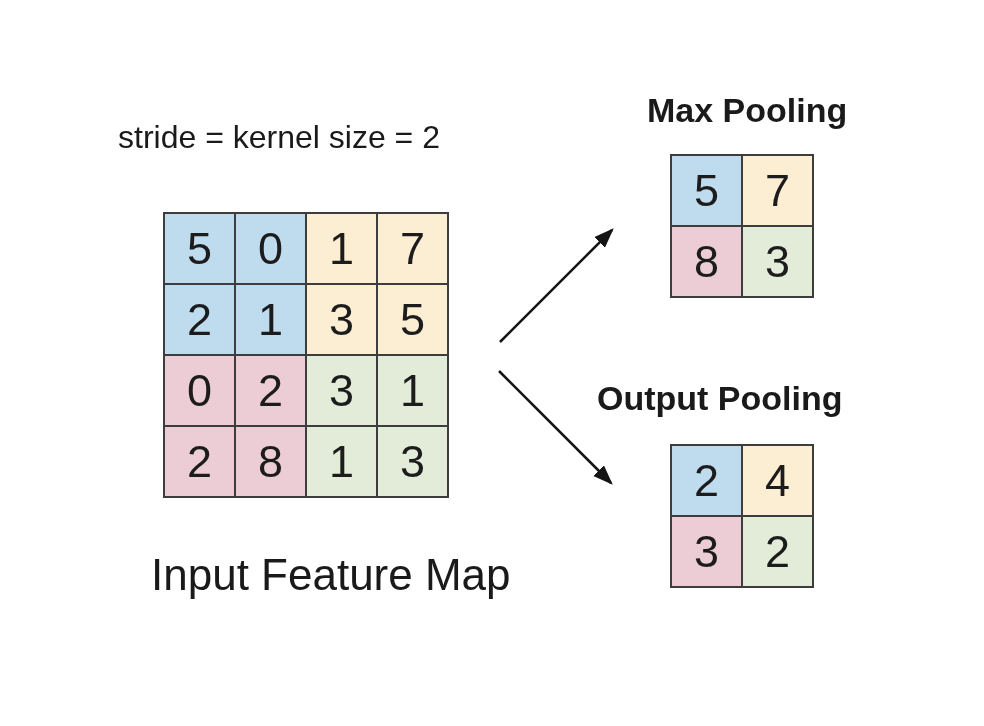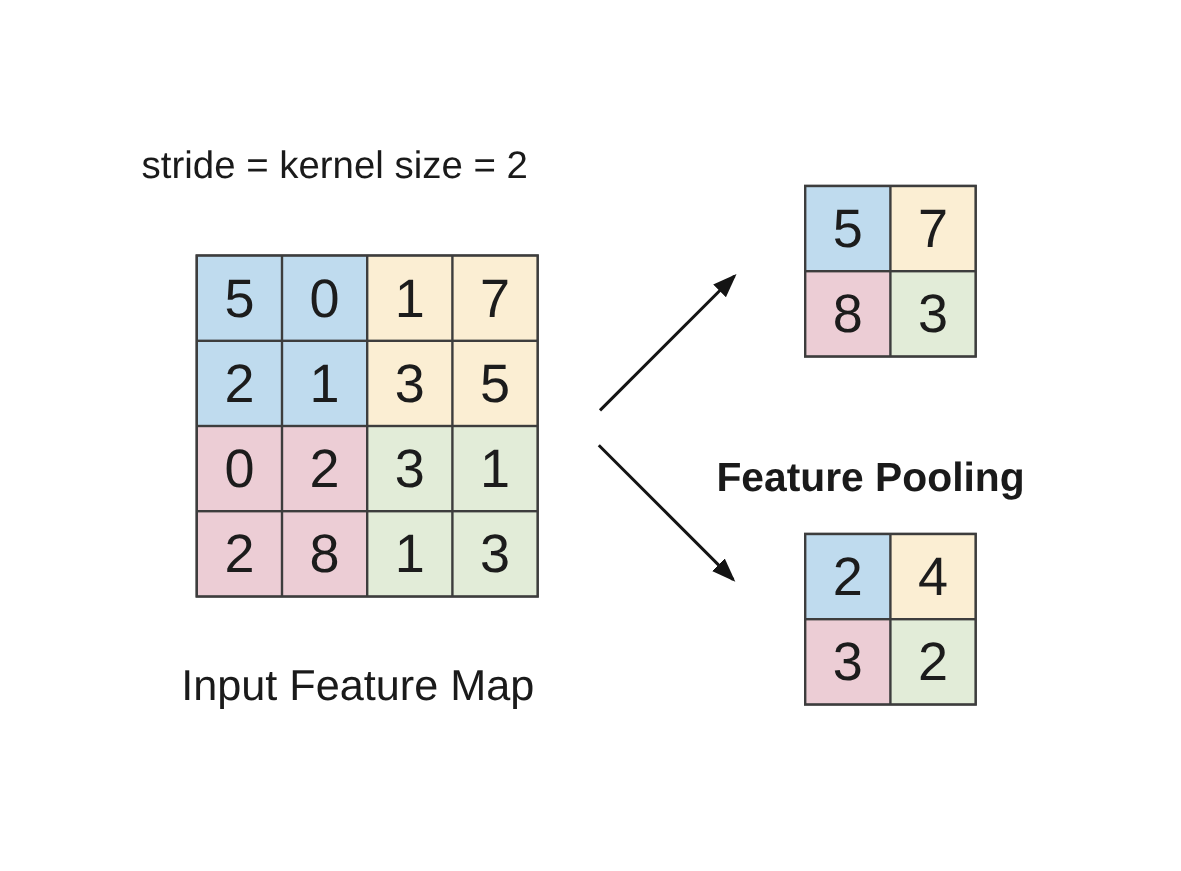--- a/index.html
+++ b/index.html
@@ -56,21 +56,21 @@
     font-weight: bold;
     font-size: 34px;
     color: var(--text);
     white-space: nowrap;
   }
   .max-title { left: 647px; top: 91px; }
   .avg-title { left: 597px; top: 379px; }
 
   .map-label {
     position: absolute;
-    font-size: 36px;
+    font-size: 44px;
     color: var(--text);
     white-space: nowrap;
   }
   .input-label  { left: 151px; top: 550px; }
   .output-label { left: 572px; top: 631px; }
 
   .arrows {
     position: absolute;
     left: 0; top: 0;
     width: 984px; height: 726px;
@@ -98,29 +98,30 @@
       <div class="cell" style="background: rgb(226, 236, 216);">3</div>
       <div class="cell" style="background: rgb(226, 236, 216);">1</div>
       <div class="cell" style="background: rgb(236, 205, 213);">2</div>
       <div class="cell" style="background: rgb(236, 205, 213);">8</div>
       <div class="cell" style="background: rgb(226, 236, 216);">1</div>
       <div class="cell" style="background: rgb(226, 236, 216);">3</div>
     </div>
 
   <div class="map-label input-label">Input Feature Map</div>
 
+  <div class="pool-title max-title">Max Pooling</div>
 
   <div class="grid max-grid" style="grid-template-columns: repeat(2, var(--cell));">
       <div class="cell" style="background: rgb(191, 219, 238);">5</div>
       <div class="cell" style="background: rgb(251, 238, 211);">7</div>
       <div class="cell" style="background: rgb(236, 205, 213);">8</div>
       <div class="cell" style="background: rgb(226, 236, 216);">3</div>
     </div>
 
-  <div class="pool-title avg-title">Feature Pooling</div>
+  <div class="pool-title avg-title">Output Pooling</div>
 
   <div class="grid avg-grid" style="grid-template-columns: repeat(2, var(--cell));">
       <div class="cell" style="background: rgb(191, 219, 238);">2</div>
       <div class="cell" style="background: rgb(251, 238, 211);">4</div>
       <div class="cell" style="background: rgb(236, 205, 213);">3</div>
       <div class="cell" style="background: rgb(226, 236, 216);">2</div>
     </div>
 
 
   <svg class="arrows" viewBox="0 0 984 726" xmlns="http://www.w3.org/2000/svg">

